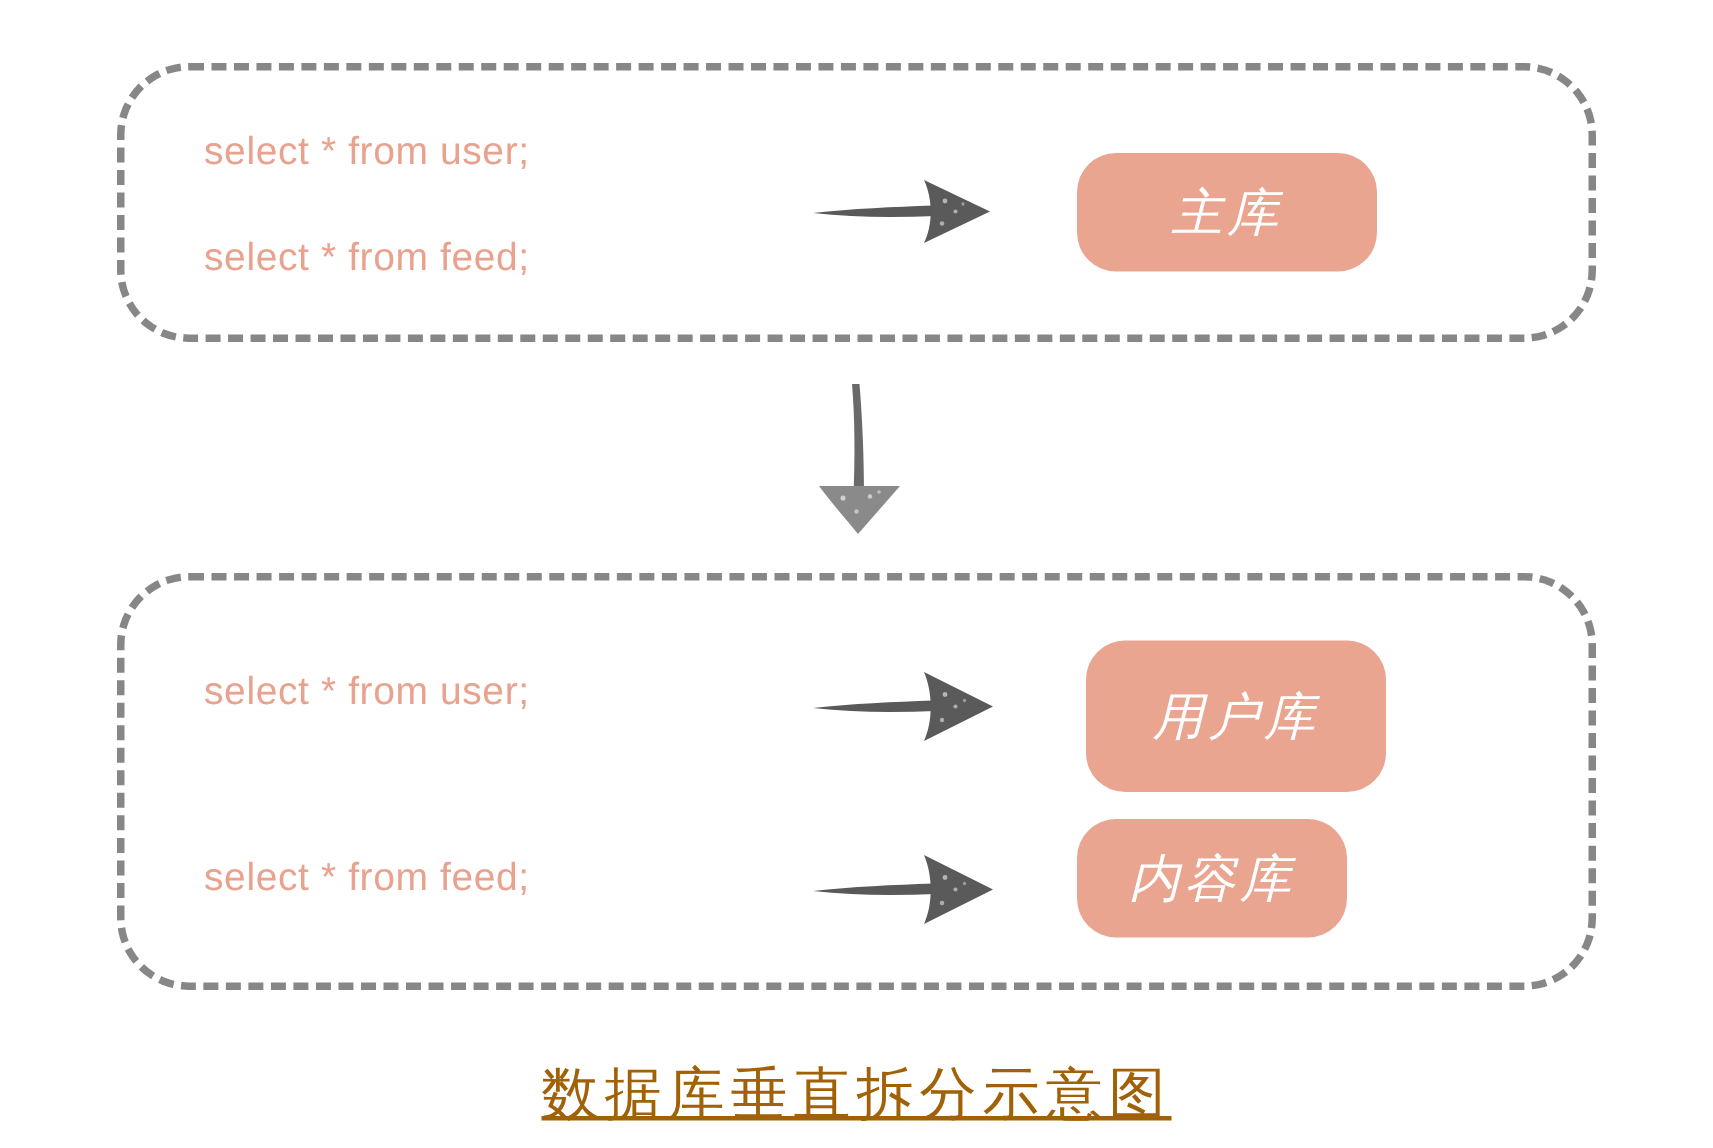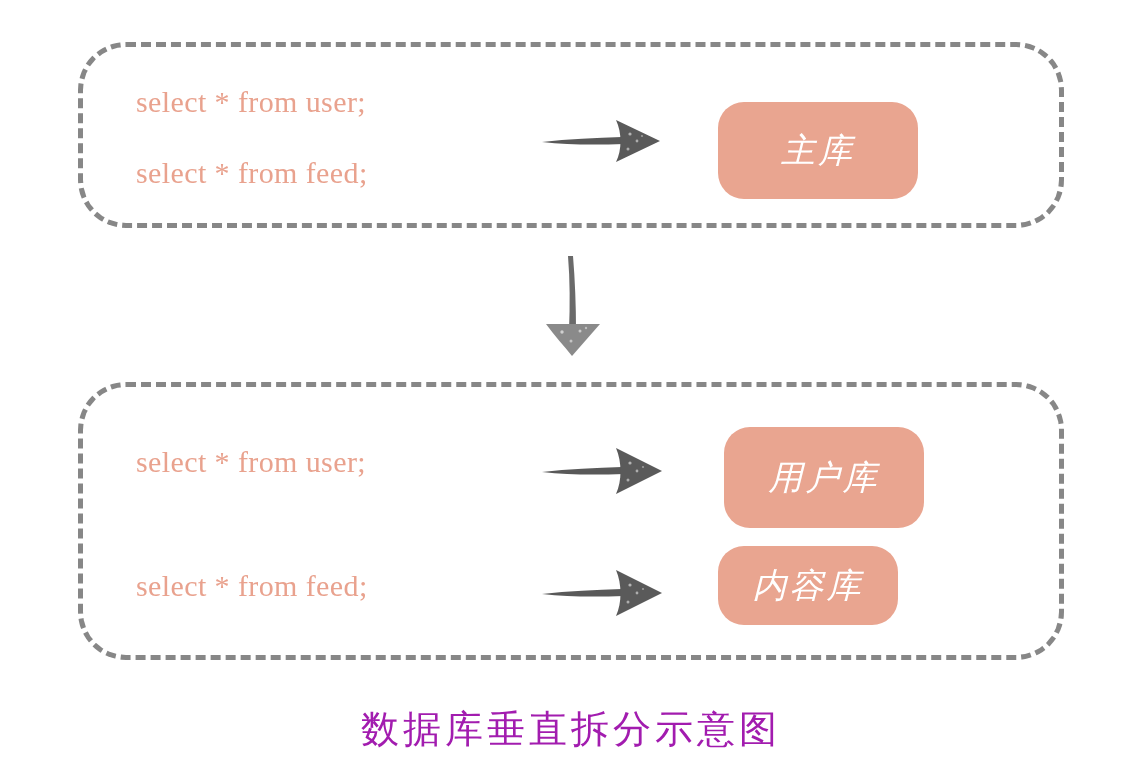--- a/index.html
+++ b/index.html
@@ -37,22 +37,22 @@
     left: 78px;
     top: 382px;
     width: 986px;
     height: 278px;
   }
 
   
   .sql-text {
     position: absolute;
     color: #e9a28e;
-    font-family: Liberation Serif, serif;
-    font-size: 30px;
+    font-family: Liberation Sans, sans-serif;
+    font-size: 26px;
     font-weight: 400;
     letter-spacing: 0.4px;
     white-space: nowrap;
     line-height: 1;
   }
   #sql-top-user   { left: 136px; top: 87px;  }
   #sql-top-feed   { left: 136px; top: 158px; }
   #sql-bot-user   { left: 136px; top: 447px; }
   #sql-bot-feed   { left: 136px; top: 571px; }
 
@@ -68,45 +68,46 @@
   }
   .db-pill-label {
     color: #ffffff;
     font-family: "DejaVu Sans", sans-serif;
     font-size: 34px;
     font-weight: 400;
     letter-spacing: 3px;
     font-style: italic;
     white-space: nowrap;
   }
-  #db-main     { left: 718px; top: 102px; width: 200px; height: 97px; }
+  #db-main     { left: 718px; top: 102px; width: 200px; height: 79px; }
   #db-user     { left: 724px; top: 427px; width: 200px; height: 101px; }
   #db-content  { left: 718px; top: 546px; width: 180px; height: 79px; }
 
   
   .arrow-h {
     position: absolute;
   }
   #arrow-top    { left: 538px; top: 110px; }
   #arrow-user   { left: 538px; top: 440px; }
   #arrow-feed   { left: 538px; top: 562px; }
   #arrow-split  { left: 538px; top: 252px; }
 
   
   #caption {
     position: absolute;
     left: 0;
     top: 704px;
     width: 1142px;
     text-align: center;
-    color: #a21caf;
+    color: #a16207;
     font-family: "DejaVu Sans", sans-serif;
     font-size: 38px;
     letter-spacing: 4px;
     white-space: nowrap;
+    text-decoration: underline;
   }
 </style>
 </head>
 <body>
 
 <div id="canvas">
 
   <div class="group-box" id="group-before"></div>
 
   <div class="sql-text" id="sql-top-user">select * from user;</div>

